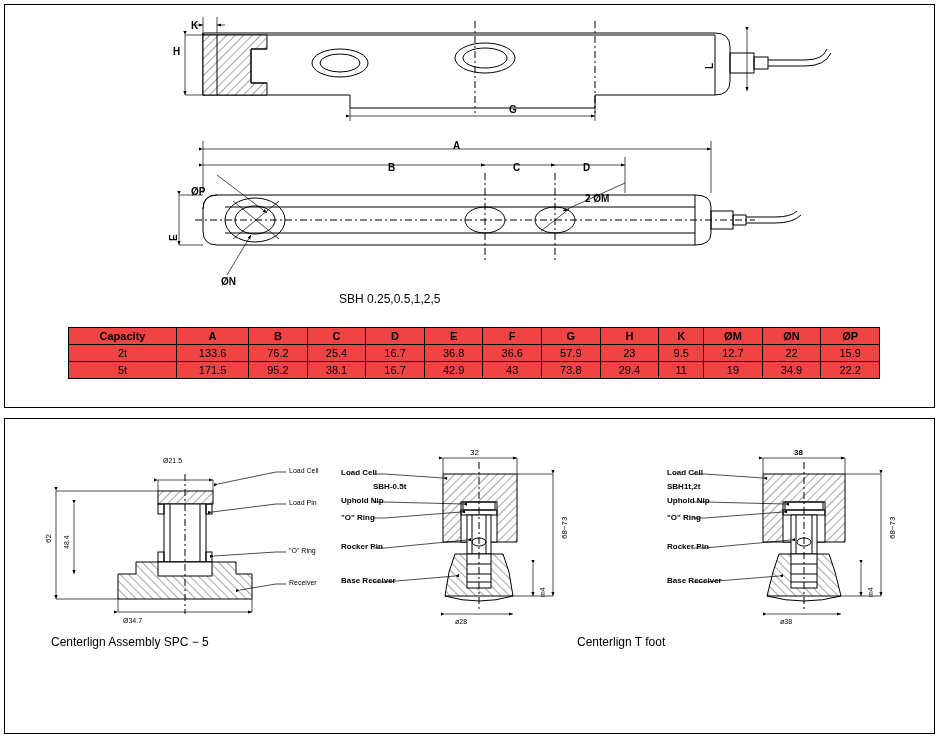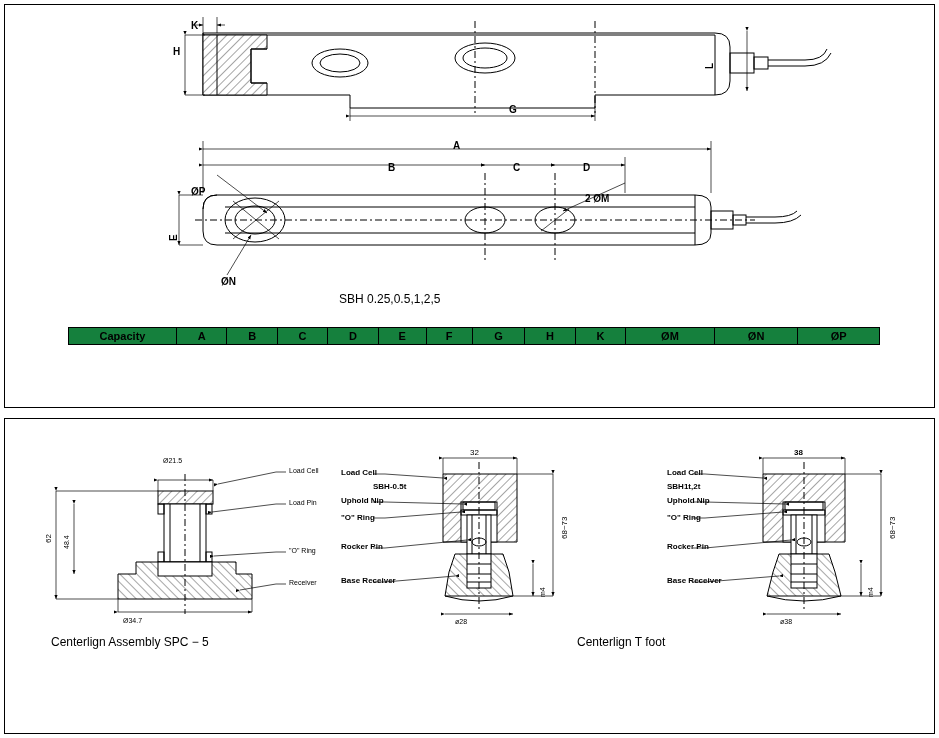--- a/index.html
+++ b/index.html
@@ -49,21 +49,21 @@
   .st { fill: none; stroke: #000; stroke-width: 1; }
   .dash { fill: none; stroke: #000; stroke-width: 1; stroke-dasharray: 7 3 2 3; }
   .thin { fill: none; stroke: #000; stroke-width: 0.7; }
   .wht { fill: #fff; stroke: #000; stroke-width: 1; }
 
   
   table.dim {
     position: absolute;
     border-collapse: collapse;
     font-size: 11px;
-    background: #15803d;
+    background: #ef4444;
   }
   table.dim th, table.dim td {
     border: 1px solid #000;
     text-align: center;
     padding: 1px 2px;
     font-weight: bold;
     height: 17px;
     box-sizing: border-box;
   }
   table.dim td { font-weight: normal; }
@@ -238,20 +238,50 @@
           <th>F</th>
           <th>G</th>
           <th>H</th>
           <th>K</th>
           <th>ØM</th>
           <th>ØN</th>
           <th>ØP</th>
         </tr>
       </thead>
       <tbody>
+        <tr>
+          <td>2t</td>
+          <td>133.6</td>
+          <td>76.2</td>
+          <td>25.4</td>
+          <td>16.7</td>
+          <td>36.8</td>
+          <td>36.6</td>
+          <td>57.9</td>
+          <td>23</td>
+          <td>9.5</td>
+          <td>12.7</td>
+          <td>22</td>
+          <td>15.9</td>
+        </tr>
+        <tr>
+          <td>5t</td>
+          <td>171.5</td>
+          <td>95.2</td>
+          <td>38.1</td>
+          <td>16.7</td>
+          <td>42.9</td>
+          <td>43</td>
+          <td>73.8</td>
+          <td>29.4</td>
+          <td>11</td>
+          <td>19</td>
+          <td>34.9</td>
+          <td>22.2</td>
+        </tr>
       </tbody>
     </table>
   </div>
 
   <div class="panel" id="panel-bottom">
 
     <svg id="spc5" style="left:35px; top:25px;" width="280" height="190">
 
       <rect class="hatch-a" x="118" y="47" width="55" height="13"></rect>
 

